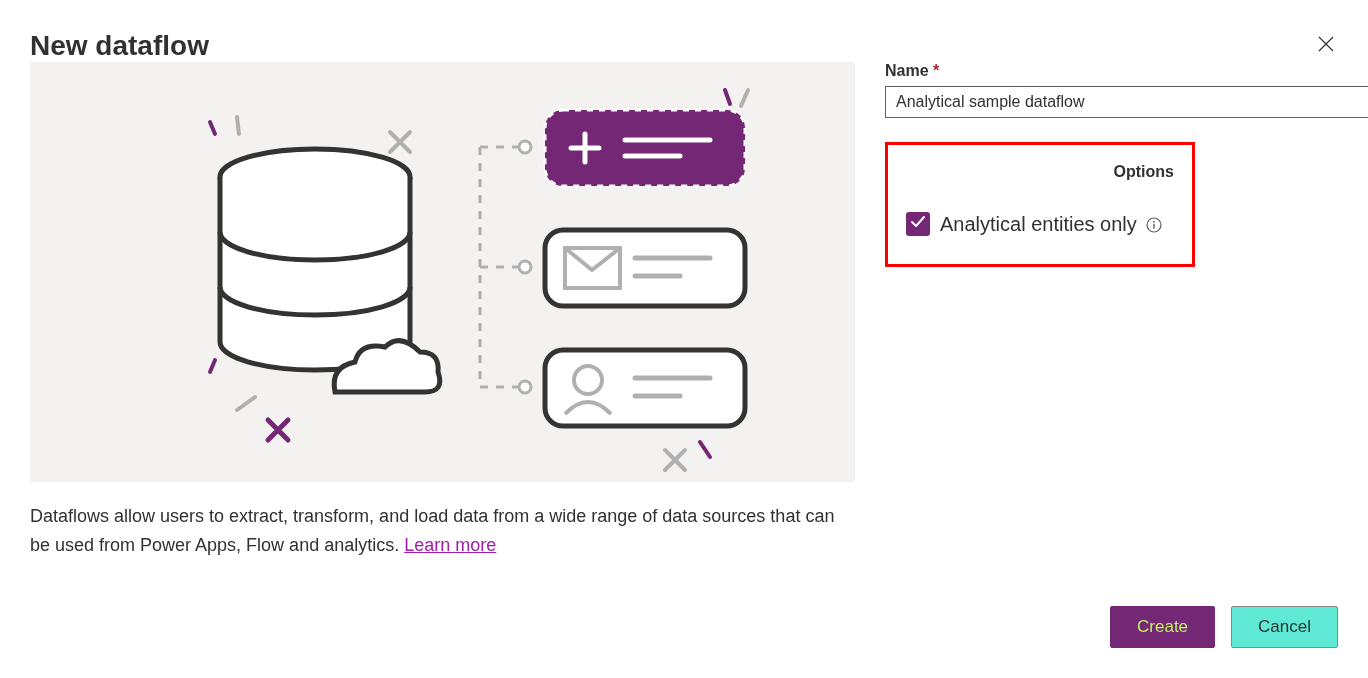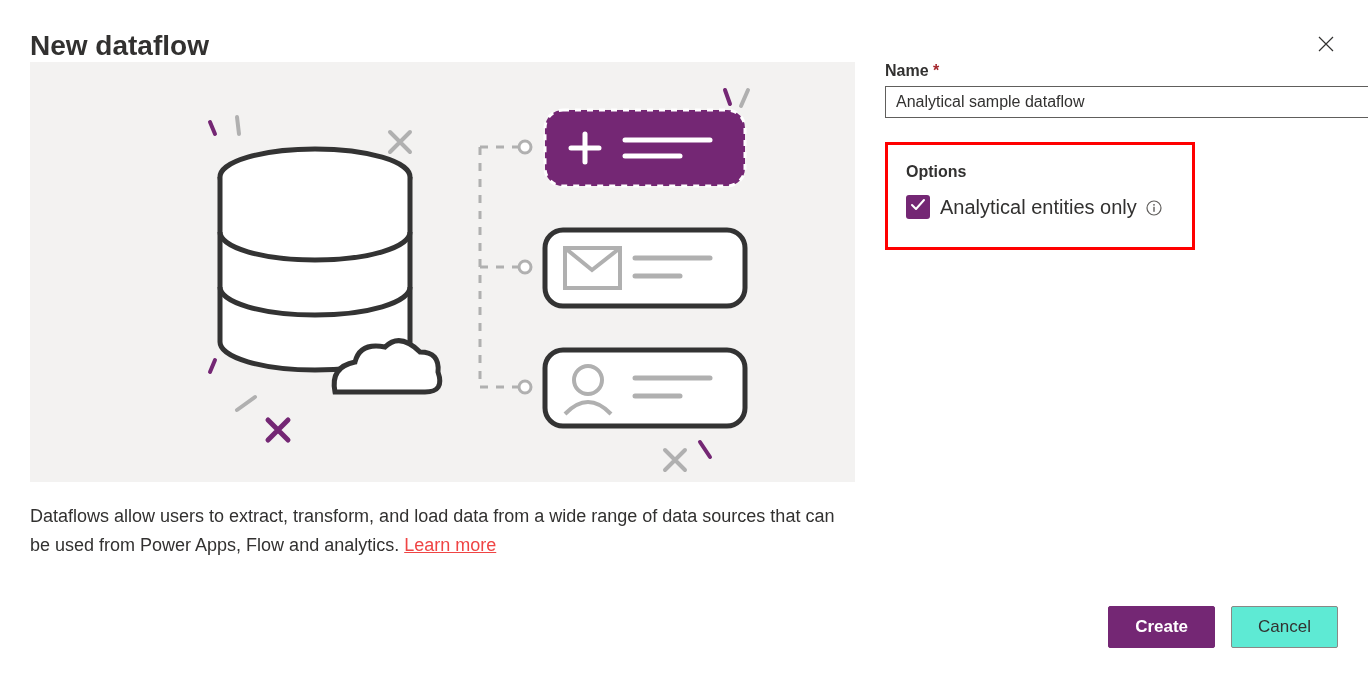--- a/index.html
+++ b/index.html
@@ -46,21 +46,21 @@
       background: #f3f2f1;
       position: relative;
     }
     .description {
       margin-top: 20px;
       font-size: 18px;
       color: #323130;
       line-height: 1.6;
     }
     .learn-more {
-      color: #ef4444;
+      color: #a21caf;
       text-decoration: underline;
       cursor: pointer;
       text-align: right;
     }
     .right-panel {
       flex: 1;
     }
     .form-group {
       margin-bottom: 24px;
     }
@@ -85,21 +85,22 @@
     }
     .options-box {
       border: 3px solid #ff0000;
       padding: 18px 18px 28px 18px;
       width: 310px;
     }
     .options-title {
       font-size: 16px;
       font-weight: 600;
       color: #323130;
-      margin-bottom: 14px;
+      margin-bottom: 31px;
+      text-align: right;
     }
     .checkbox-row {
       display: flex;
       align-items: center;
       gap: 10px;
     }
     .checkbox {
       width: 24px;
       height: 24px;
       background: #742774;
@@ -131,23 +132,23 @@
     }
     .btn {
       padding: 10px 26px;
       font-size: 17px;
       border-radius: 2px;
       cursor: pointer;
       font-family: inherit;
     }
     .btn-primary {
       background: #742774;
-      color: #ffffff;
+      color: #bef264;
       border: 1px solid #742774;
-      font-weight: 700;
+      font-weight: 400;
     }
     .btn-secondary {
       background: #5eead4;
       color: #323130;
       border: 1px solid #8a8886;
     }
   </style>
 </head>
 <body>
 

